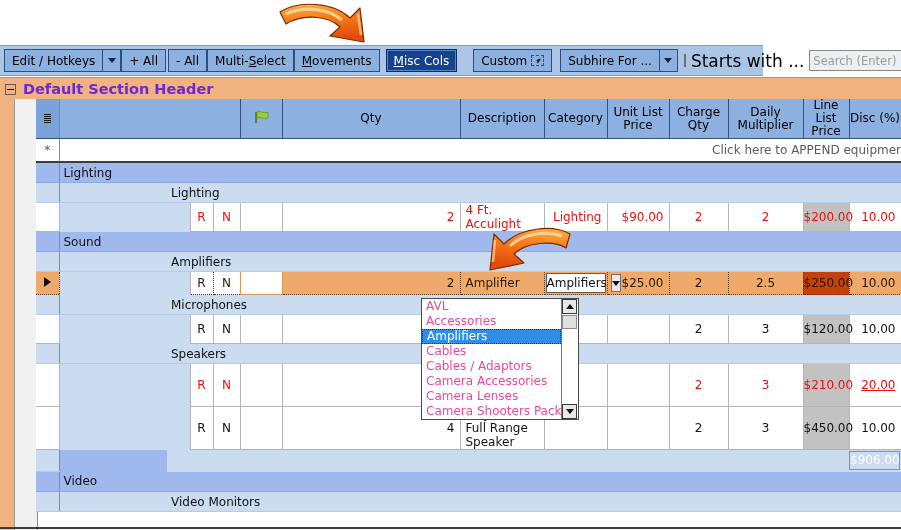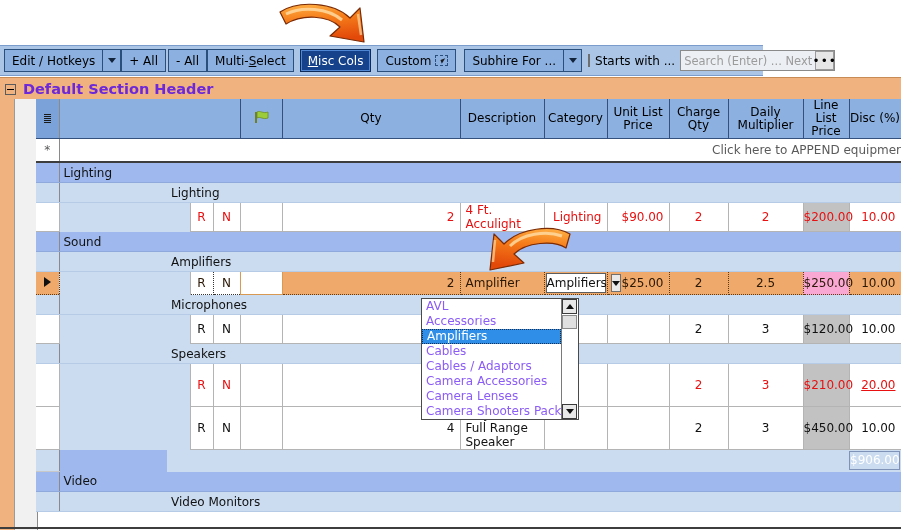--- a/index.html
+++ b/index.html
@@ -37,21 +37,21 @@
     background:#8cb0e0;border:1px solid #2b4f7d;
     display:flex;align-items:center;justify-content:center;
   }
   .tb-btn.active{background:#15428b;color:#ffffff;border:1px solid #0c2a5a;box-shadow:inset 0 0 0 1px #4f87d4;}
   .tb-sep{width:7px;}
   .caret{width:0;height:0;border-left:4px solid transparent;border-right:4px solid transparent;border-top:5px solid #12243c;}
   .uline{text-decoration:underline;}
   .chk{
     width:13px;height:13px;background:#fff;border:1px solid #6f6f6f;margin:0 5px 0 6px;box-sizing:border-box;
   }
-  .startswith{font-size:12px;color:#000;margin-right:5px;white-space:nowrap;}
+  .startswith{font-size:17px;color:#000;margin-right:5px;white-space:nowrap;}
   .searchbox{
     height:21px;box-sizing:border-box;background:#eceff3;border:1px solid #8a8a8a;
     display:flex;align-items:center;width:155px;
   }
   .searchbox .ph{flex:1;color:#9b9b9b;font-size:11.5px;padding-left:3px;white-space:nowrap;overflow:hidden;}
   .searchbox .dots{
     width:19px;height:19px;background:#e6e6e6;border:1px solid #9a9a9a;box-sizing:border-box;
     display:flex;align-items:center;justify-content:center;font-size:12px;letter-spacing:1px;color:#000;margin-right:0px;
   }
   .customicon{
@@ -138,21 +138,21 @@
     font-size:12px;vertical-align:middle;
   }
   tr.data td.num{text-align:right;padding-right:5px;}
   tr.data td.ctr{text-align:center;}
   tr.data td.txt{text-align:left;padding-left:5px;}
   tr.data td.greyed{background:#c2c2c2;text-align:right;padding-right:5px;}
   tr.data.red td{color:#e81010;}
   tr.data.black td{color:#111;}
 
   tr.sel td{background:#efa96a;border-right:1px dotted #5a3a1a;border-bottom:1px dotted #5a3a1a;border-top:1px dotted #5a3a1a;color:#2a1705;}
-  tr.sel td.greyed{background:#f9a8d4;}
+  tr.sel td.greyed{background:#c2410c;}
   tr.sel td.edit-cell{background:#ffffff;border:1px dotted #333;}
   tr.sub2 td{background:#cbdcf0;height:21px;}
   .totbox{
     border:1px solid #7f93b8;background:transparent;color:#ffffff;
     text-align:right;padding-right:4px;font-size:12px;height:17px;line-height:17px;margin:1px 1px 1px 0;
   }
 
   .underline-val{text-decoration:underline;}
 
   
@@ -167,21 +167,21 @@
   }
   .combo .btn .caret{border-top-color:#111;}
 
   
   .dropdown{
     position:absolute;left:421px;top:298px;width:158px;height:122px;
     background:#ffffff;border:1px solid #4a4a4a;box-sizing:border-box;z-index:40;
     display:flex;
   }
   .dd-list{flex:1;overflow:hidden;}
-  .dd-item{height:15px;line-height:15px;font-size:12px;padding-left:4px;color:#8b5cf6;white-space:nowrap;}
+  .dd-item{height:15px;line-height:15px;font-size:12px;padding-left:4px;color:#ec4899;white-space:nowrap;}
   .dd-item.sel{background:#2f8fe8;color:#ffffff;border:1px dotted #0b2e52;box-sizing:border-box;line-height:13px;}
   .dd-scroll{
     width:16px;background:#ffffff;border-left:1px solid #7a7a7a;position:relative;
   }
   .dd-sb-up,.dd-sb-dn{
     position:absolute;left:0;width:15px;height:15px;background:#e8e8e8;border:1px solid #3b3b3b;box-sizing:border-box;
     display:flex;align-items:center;justify-content:center;
   }
   .dd-sb-up{top:0}
   .dd-sb-dn{bottom:0}
@@ -224,26 +224,29 @@
     </div>
 
     <div class="tb-sep"></div>
 
     <div class="tb-btn" style="margin-left:0">
         <span>Multi-<span class="uline">S</span>elect</span>
       </div>
 
     <div class="tb-sep"></div>
 
+    <div class="tb-btn" style="margin-left:0">
+        <span><span class="uline">M</span>ovements</span>
+      </div>
 
     <div class="tb-btn active" style="margin-left:6px">
         <span><span class="uline">M</span>isc Cols</span>
       </div>
 
-    <div class="tb-btn" style="margin-left:6px">
+    <div class="tb-btn" style="margin-left:16px">
       <span>Custom</span>
       <span class="customicon"></span>
     </div>
 
     <div class="tb-sep"></div>
 
     <div class="tb-group" style="margin-left:8px">
       <div class="tb-btn split-main" style="min-width:80px">
           <span>Subhire For ...</span>
         </div>

